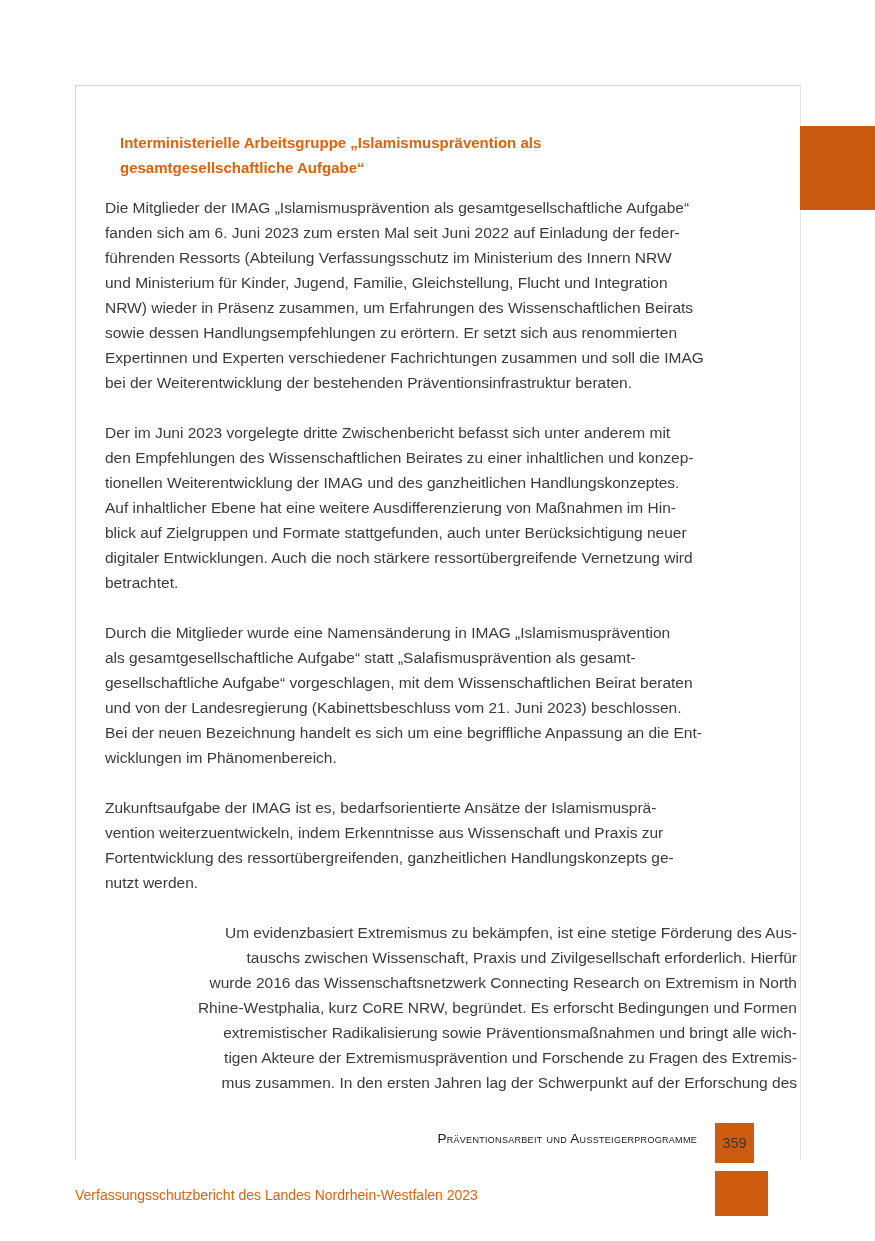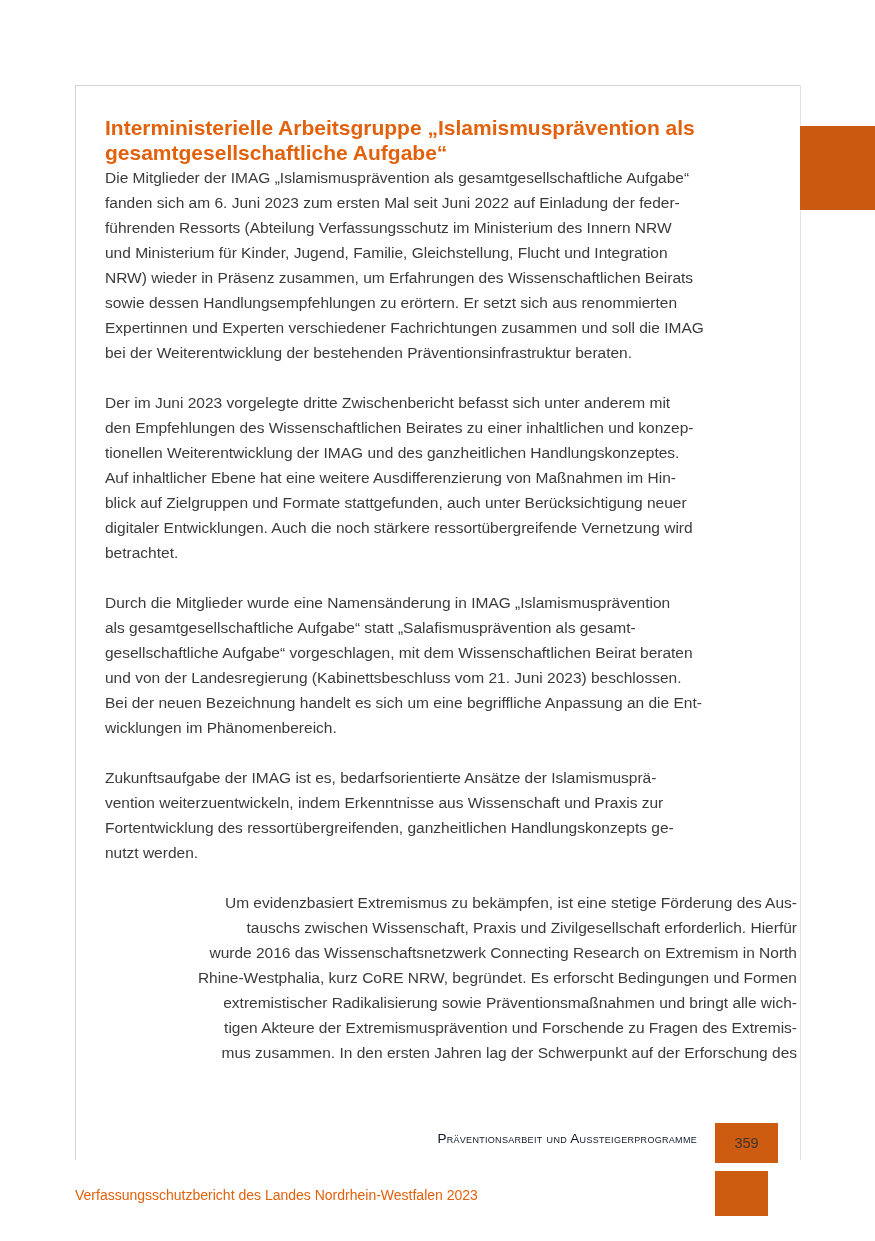--- a/index.html
+++ b/index.html
@@ -36,25 +36,25 @@
   .content {
     position: absolute;
     left: 105px;
     top: 115px;
     width: 692px;
     color: #3b3b3b;
     font-size: 15.5px;
     line-height: 25px;
   }
   .section-heading {
-    font-size: 21px;
+    font-size: 15px;
     line-height: 25px;
     font-weight: bold;
     color: #e2610c;
-    margin: 0;
+    margin: 15px;
     white-space: pre-line;
   }
   .body-para {
     margin: 0 0 25px 0;
     white-space: pre-line;
   }
   .body-para:last-child {
     margin-bottom: 0;
     text-align: right;
   }
@@ -65,21 +65,21 @@
     font-size: 13.5px;
     letter-spacing: 0.3px;
     color: #0f172a;
     font-variant: small-caps;
     white-space: nowrap;
   }
   .page-num-box {
     position: absolute;
     left: 715px;
     top: 1123px;
-    width: 63px;
+    width: 39px;
     height: 40px;
     background: #cd5c10;
     display: flex;
     align-items: center;
     justify-content: center;
     font-size: 14.5px;
     color: #3f352e;
   }
   .lower-box {
     position: absolute;

